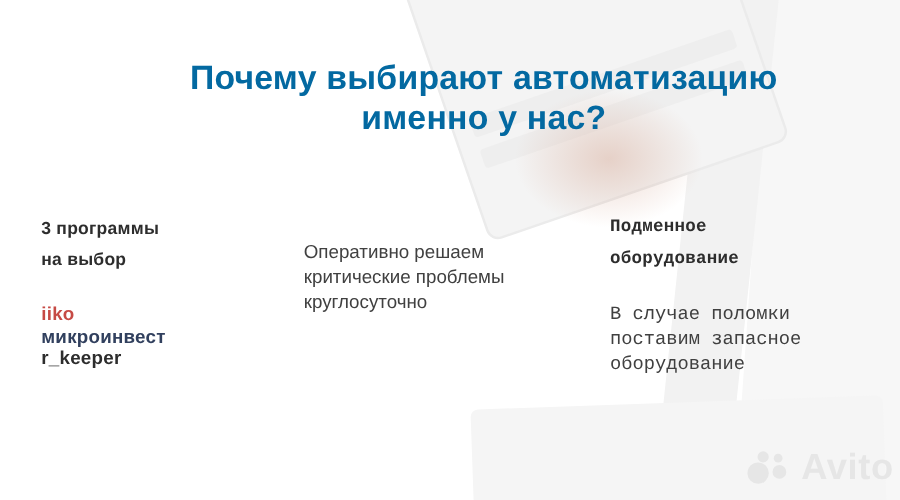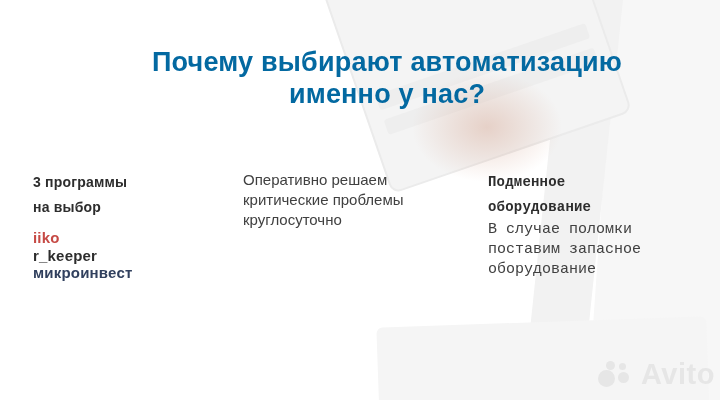--- a/index.html
+++ b/index.html
@@ -59,25 +59,26 @@
   .col-1 { left: 33px;  width: 190px; }
   .col-2 { left: 243px; width: 215px; }
   .col-3 { left: 488px; width: 205px; font-family: Liberation Mono, monospace; }
   .col-heading {
     font-size: 14px; line-height: 25px; font-weight: bold;
     letter-spacing: 0.2px;
     color: #2d2d2d;
     white-space: pre-line;
   }
   .col-body {
+    margin-top: 22px;
     font-size: 15px; line-height: 20px;
     color: #404040;
     white-space: pre-line;
   }
-  .program-list { margin-top: 9px; }
+  .program-list { margin-top: 23px; }
   .program-item {
     font-size: 15px; line-height: 17.5px; font-weight: bold;
     letter-spacing: 0.2px;
   }
 
   
   .watermark {
     position: absolute; left: 593px; top: 355px; width: 124px; height: 40px;
   }
   .wm-logo { position: absolute; left: 4px; top: 2px; width: 42px; height: 36px; }
@@ -109,22 +110,22 @@
   </div>
 
   <h1 class="title">Почему выбирают автоматизацию
 именно у нас?</h1>
 
   <div class="col col-1">
     <div class="col-heading">3 программы
 на выбор</div>
     <div class="program-list">
       <div class="program-item" style="color: rgb(198, 74, 69);">iiko</div>
+      <div class="program-item" style="color: rgb(49, 64, 94);">микроинвест</div>
       <div class="program-item" style="color: rgb(45, 45, 45);">r_keeper</div>
-      <div class="program-item" style="color: rgb(49, 64, 94);">микроинвест</div>
     </div>
   </div>
 
   <div class="col col-2">
     <div class="col-body">Оперативно решаем
 критические проблемы
 круглосуточно</div>
   </div>
 
   <div class="col col-3">

